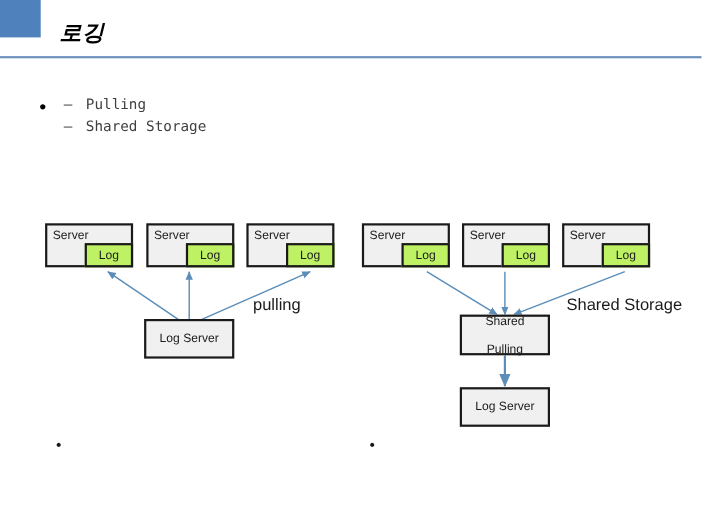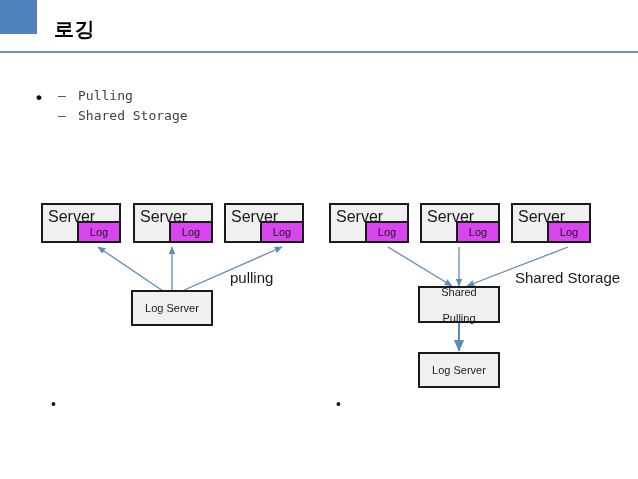--- a/index.html
+++ b/index.html
@@ -29,20 +29,21 @@
   }
   #slide-title {
     position: absolute;
     left: 54px;
     top: 16px;
     font-size: 20px;
     font-weight: bold;
     color: #000000;
     letter-spacing: 0.5px;
     white-space: nowrap;
+    font-style: italic;
   }
   #title-rule {
     position: absolute;
     left: 0;
     top: 51px;
     width: 638px;
     height: 2px;
     background: #6d93bd;
   }
 
@@ -91,33 +92,33 @@
     box-sizing: border-box;
     width: 80px;
     height: 40px;
     border: 2px solid #1a1a1a;
     background: #f0f0f0;
   }
   .server-label {
     position: absolute;
     left: 5px;
     top: 3px;
-    font-size: 16px;
+    font-size: 11px;
     color: #1a1a1a;
     white-space: nowrap;
   }
   .log-box {
     position: absolute;
     box-sizing: border-box;
     right: -2px;
     bottom: -2px;
     width: 44px;
     height: 22px;
     border: 2px solid #1a1a1a;
-    background: #d946ef;
+    background: #bef264;
     display: flex;
     align-items: center;
     justify-content: center;
     font-size: 11px;
     color: #1a1a1a;
   }
   .node-box {
     position: absolute;
     box-sizing: border-box;
     border: 2px solid #1a1a1a;

